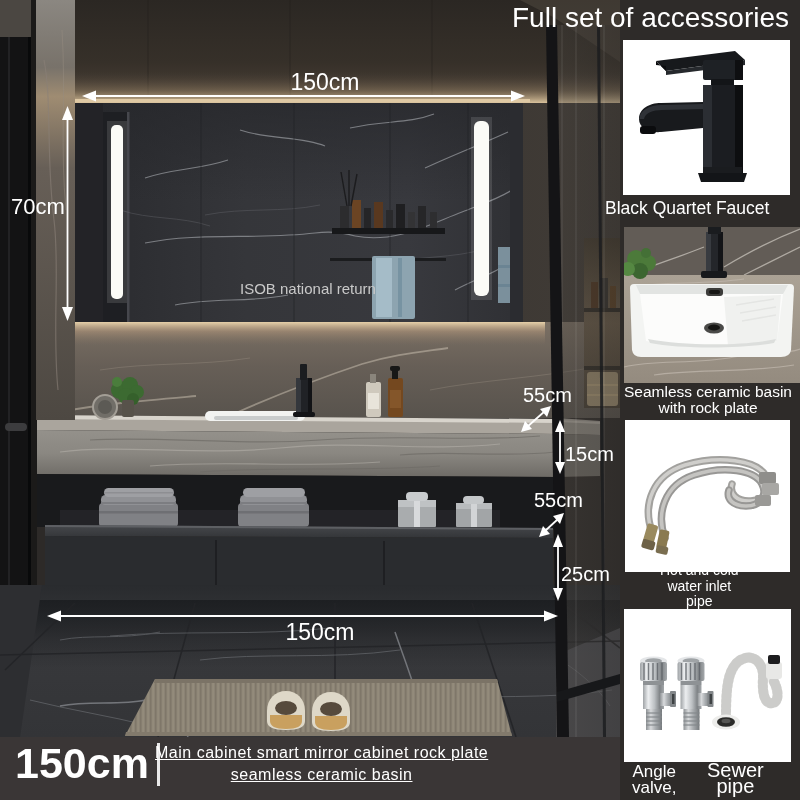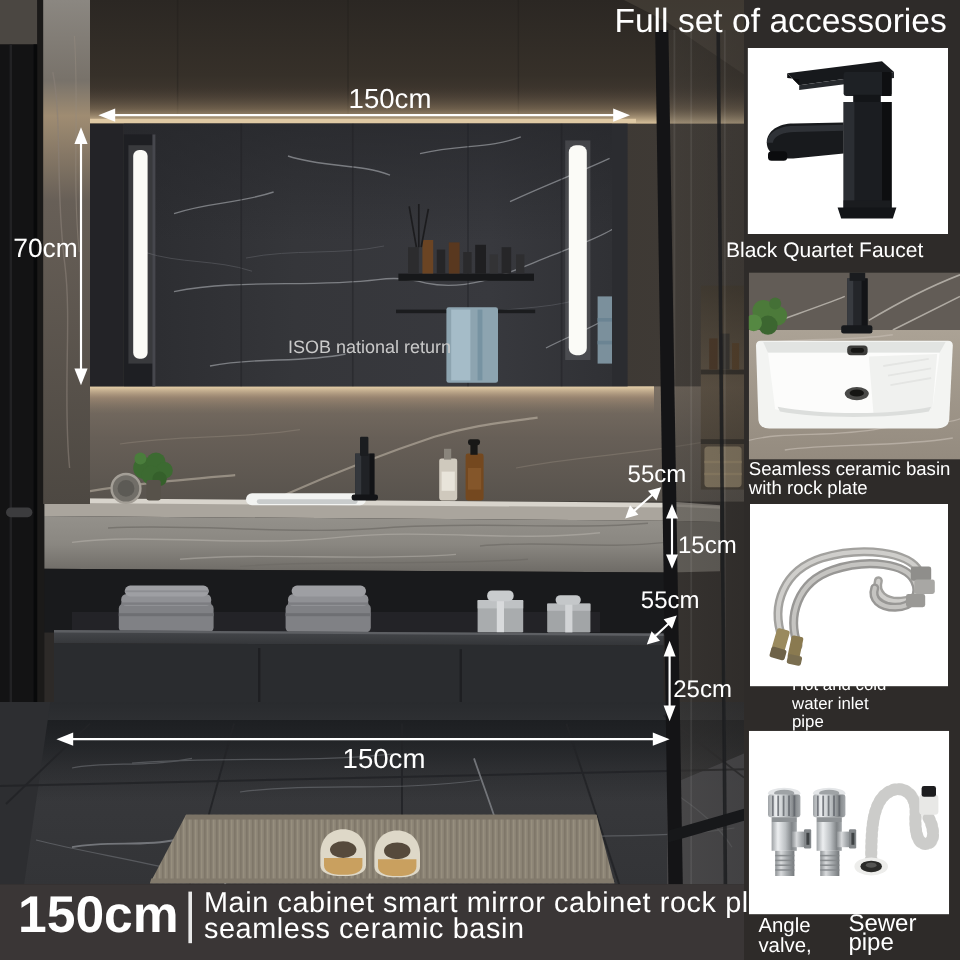--- a/index.html
+++ b/index.html
@@ -1,19 +1,19 @@
 <!DOCTYPE html>
 <html lang="en"><head>
 <meta charset="utf-8">
 <title>150cm bathroom vanity</title>
 <style>
 html,body{margin:0;padding:0;}
 #stage{position:relative;width:800px;height:800px;overflow:hidden;background:#2d2a28;font-family:"Liberation Sans",sans-serif;}
 .abs{position:absolute;}
-.lbl{position:absolute;color:#fff;}
+.lbl{position:absolute;color:#fff;text-align:center;}
 </style>
 </head>
 <body>
 <div id="stage">
 
   <svg class="abs" style="left:0;top:0" width="620" height="737" viewBox="0 0 620 737">
     <defs>
       <linearGradient id="gWallTop" x1="0" y1="0" x2="0" y2="1">
         <stop offset="0" stop-color="#2b2723"></stop>
           <stop offset="0.6" stop-color="#363029"></stop>
@@ -680,15 +680,15 @@
   </svg>
 
   <div class="lbl" style="left:632px;top:764px;font-size:17px;line-height:16px;">Angle<br>valve,</div>
 
   <div class="lbl" style="left:707px;top:762px;font-size:20px;line-height:16px;">Sewer<br>pipe</div>
 
   <div class="lbl" style="left:15px;top:739px;font-size:43px;font-weight:bold;white-space:nowrap;">150cm</div>
 
   <div class="abs" style="left:157px;top:743px;width:3px;height:43px;background:#e9e9e9"></div>
 
-  <div class="lbl" style="left:170px;top:742px;font-size:24px;letter-spacing:0.5px;line-height:21.5px;white-space:nowrap;">Main cabinet smart mirror cabinet rock plate<br>seamless ceramic basin</div>
+  <div class="lbl" style="left:155px;top:742px;font-size:16px;letter-spacing:0.5px;line-height:21.5px;white-space:nowrap;text-decoration:underline;">Main cabinet smart mirror cabinet rock plate<br>seamless ceramic basin</div>
 
 </div>
 
 </body></html>

